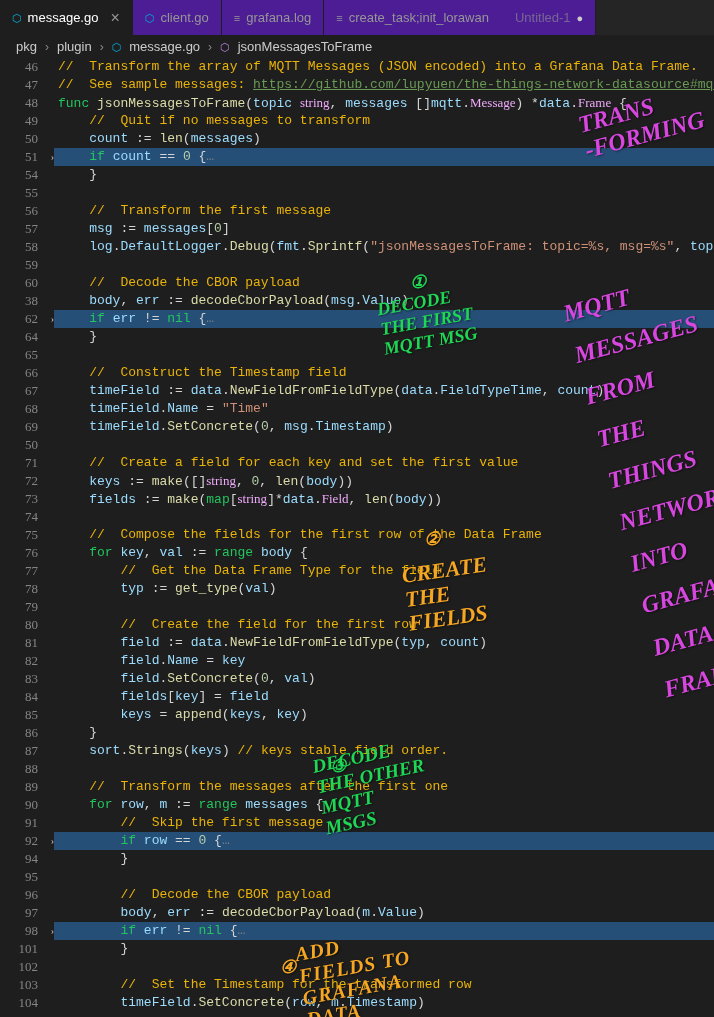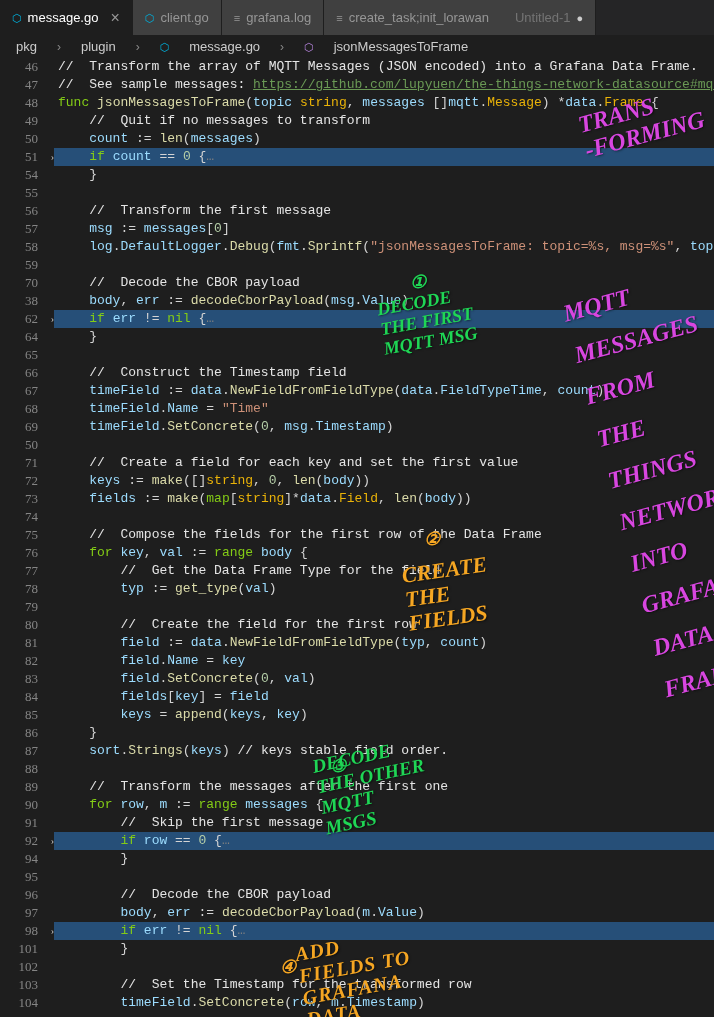--- a/index.html
+++ b/index.html
@@ -17,21 +17,21 @@
   display: flex;
   background: #252526;
   height: 35px;
   align-items: stretch;
 }
 .tab {
   display: flex;
   align-items: center;
   padding: 0 12px;
   gap: 6px;
-  background: #404040;
+  background: #4c1d95;
   color: #969696;
   border-right: 1px solid #1e1e1e;
   font-family: 'Segoe UI', sans-serif;
   font-size: 13px;
   cursor: pointer;
 }
 .tab.active {
   background: #1e1e1e;
   color: #ffffff;
 }
@@ -45,21 +45,21 @@
 .md-icon::before { content: "ⓘ"; color: #519aba; font-size: 11px; font-style: normal; }
 .dot-icon::before { content: "●"; color: #cccccc; font-size: 11px; font-style: normal; }
 .breadcrumbs {
   display: flex;
   align-items: center;
   padding: 4px 16px;
   font-family: 'Segoe UI', sans-serif;
   font-size: 13px;
   color: #cccccc;
   background: #1e1e1e;
-  gap: 20px;
+  gap: 8px;
 }
 .breadcrumbs .sep { color: #888; font-size: 12px; }
 .fn-icon::before { content: "⬡"; color: #b180d7; font-size: 11px; font-style: normal; }
 .editor {
   display: flex;
   background: #1e1e1e;
 }
 .gutter {
   width: 58px;
   text-align: right;
@@ -81,24 +81,24 @@
   color: #c5c5c5;
   font-size: 10px;
 }
 .code {
   flex: 1;
   white-space: pre;
   line-height: 18px;
 }
 .code .line { height: 18px; }
 .code .hl { background: #264f78; margin-left: -4px; padding-left: 4px; }
-.c1 { color: #e5e5e5; } 
-.kw { color: #84cc16; margin-top: 16px; } 
+.c1 { color: #eab308; } 
+.kw { color: #22c55e; margin-top: 16px; } 
 .fn { color: #dcdcaa; } 
-.ty { color: #eab308; } 
+.ty { color: #f0abfc; font-family: Liberation Serif, serif; } 
 .st { color: #ce9178; } 
 .nm { color: #b5cea8; } 
 .va { color: #9cdcfe; } 
 .lnk { color: #6a9955; text-decoration: underline; }
 .grey { color: #808080; }
 
 .annot {
   position: absolute;
   font-family: 'Comic Sans MS', cursive;
   font-weight: bold;
@@ -153,21 +153,21 @@
       <div class="ln">48</div>
       <div class="ln">49</div>
       <div class="ln">50</div>
       <div class="ln">51<span class="fold">›</span></div>
       <div class="ln">54</div>
       <div class="ln">55</div>
       <div class="ln">56</div>
       <div class="ln">57</div>
       <div class="ln">58</div>
       <div class="ln">59</div>
-      <div class="ln">70</div>
+      <div class="ln">60</div>
       <div class="ln">38</div>
       <div class="ln">62<span class="fold">›</span></div>
       <div class="ln">64</div>
       <div class="ln">65</div>
       <div class="ln">66</div>
       <div class="ln">67</div>
       <div class="ln">68</div>
       <div class="ln">69</div>
       <div class="ln">50</div>
       <div class="ln">71</div>

